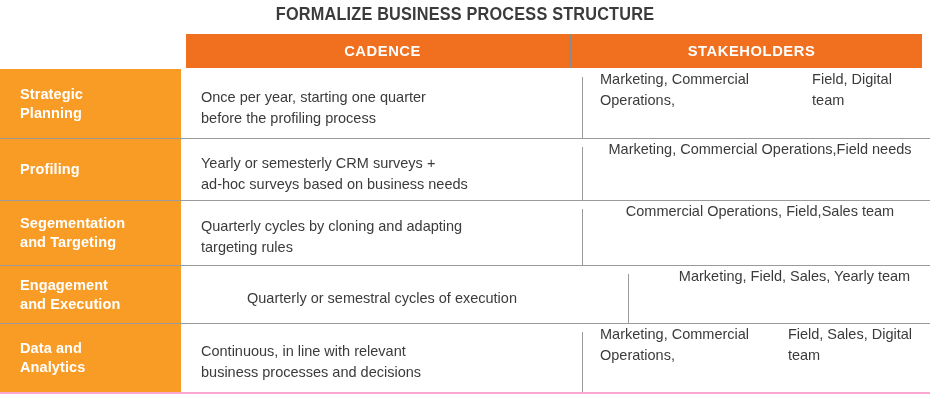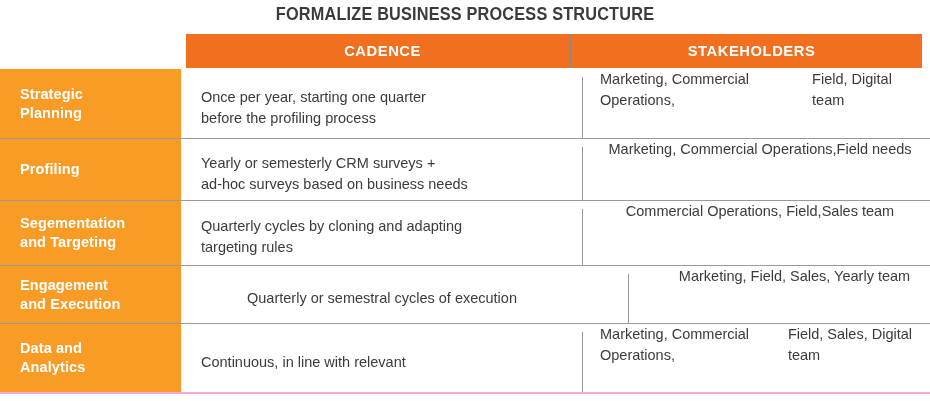--- a/index.html
+++ b/index.html
@@ -219,20 +219,21 @@
     </div>
 
     <div class="row r4">
       <div class="label-cell">
         <span class="line">Data and</span>
         <span class="line">Analytics</span>
       </div>
       <div class="gap-cell"></div>
       <div class="cadence-cell">
         <span class="line">Continuous, in line with relevant</span>
+        <span class="line">business processes and decisions</span>
       </div>
       <div class="stake-cell">
         <span class="line">Marketing, Commercial Operations,</span>
         <span class="line">Field, Sales, Digital team</span>
       </div>
     </div>
 
   </div>
 </div>
 

